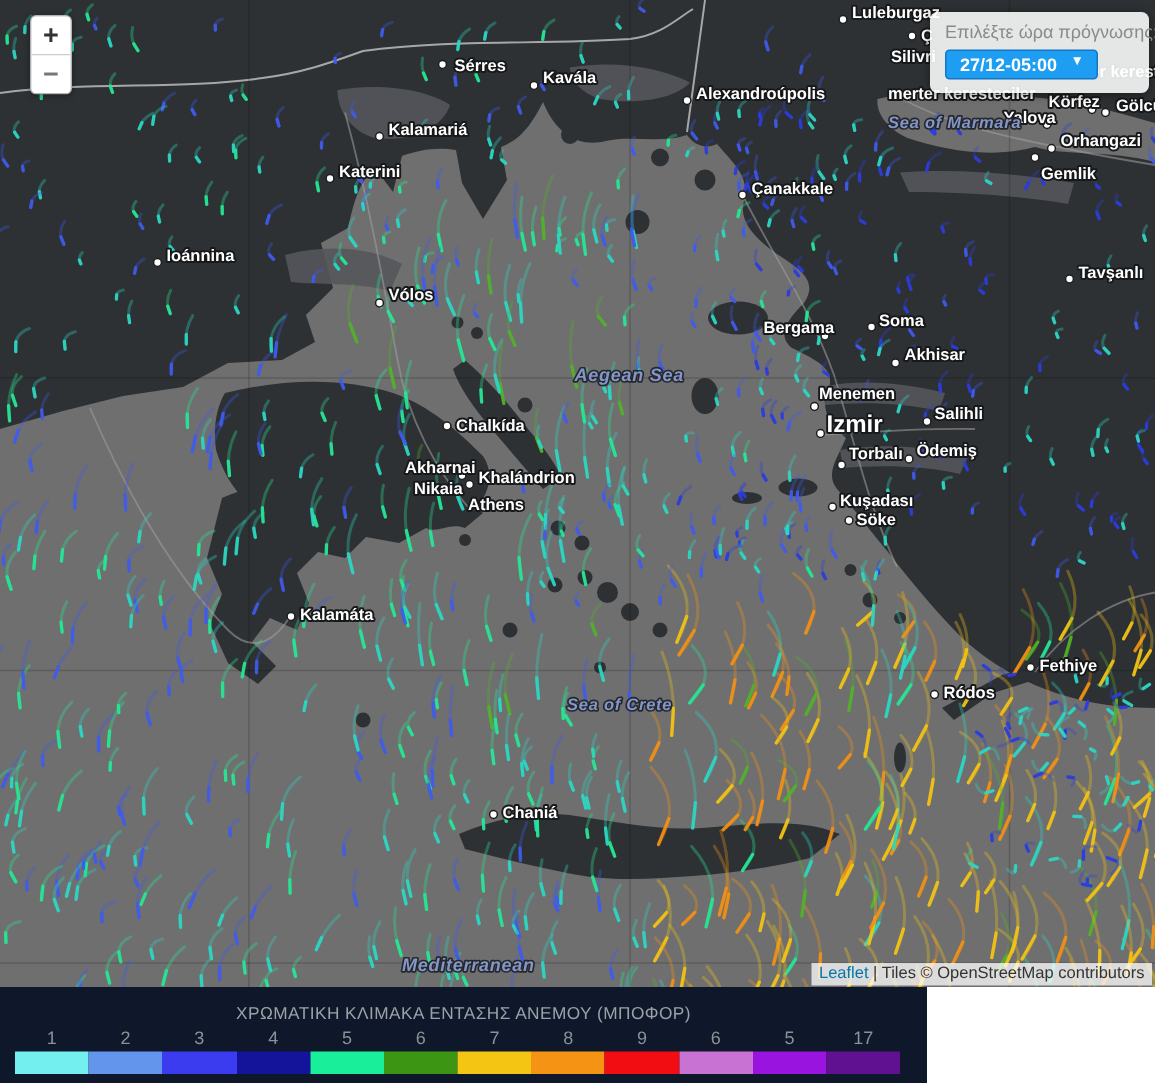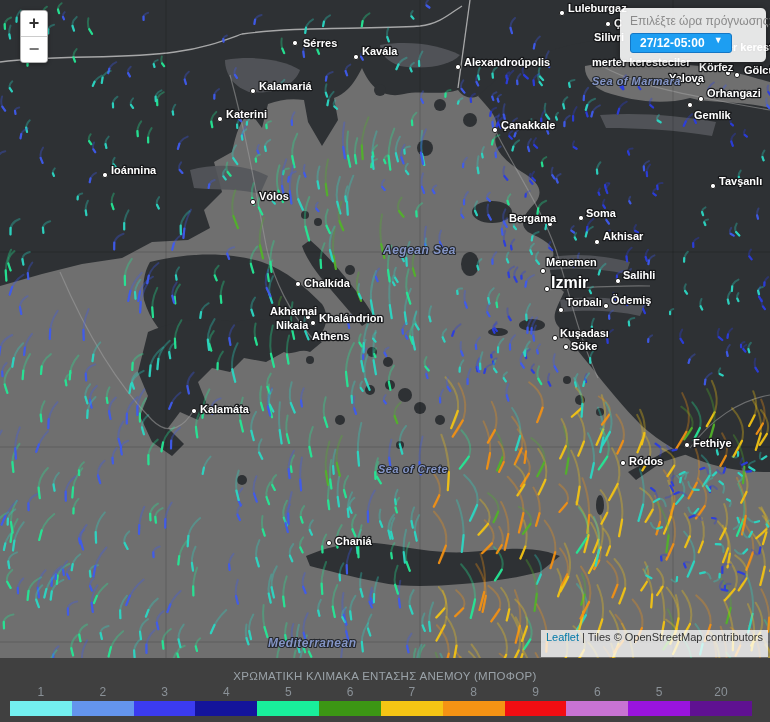--- a/index.html
+++ b/index.html
@@ -34,25 +34,25 @@
                   background:rgba(255,255,255,0.88);border-radius:5px;
                   box-shadow:0 1px 6px rgba(0,0,0,0.45);padding:6px 10px 9px;}
   .fp-title{font-size:12px;color:#8a8a8a;white-space:nowrap;}
   .fp-select{margin-top:5px;display:inline-flex;align-items:flex-start;gap:9px;
              background:#1d9ef2;border:1px solid #1476c4;border-radius:3px;
              color:#fff;font-weight:bold;font-size:12px;padding:2px 8px 2px 9px;cursor:pointer;}
   .fp-arrow{font-size:9px;line-height:1;}
 
   
   .attribution{position:absolute;right:2px;bottom:1px;background:rgba(255,255,255,0.75);
-               font-size:11px;color:#333;padding:1px 5px 14px;white-space:nowrap;}
+               font-size:11px;color:#333;padding:1px 5px 2px;white-space:nowrap;}
   .attribution a{color:#0078A8;text-decoration:none;cursor:pointer;}
 
   
-  .legend{width:770px;height:64px;background:#404040;}
+  .legend{width:618px;height:64px;background:#0f172a;}
   .legend-title{text-align:center;color:#9aa2a8;font-size:11.5px;letter-spacing:.3px;
                 padding-top:12px;}
   .legend-bar{display:flex;margin:3px 18px 0 10px;}
   .legend-bar .seg{flex:1;display:flex;flex-direction:column;}
   .legend-bar .seg-num{text-align:center;font-size:12px;color:#8a9197;margin-bottom:2px;}
   .legend-bar .seg-color{height:15px;}
 </style>
 </head>
 <body>
 
@@ -2000,19 +2000,19 @@
         </div>
         <div class="seg">
           <div class="seg-num">6</div>
           <div class="seg-color" style="background: rgb(200, 115, 211);"></div>
         </div>
         <div class="seg">
           <div class="seg-num">5</div>
           <div class="seg-color" style="background: rgb(153, 20, 222);"></div>
         </div>
         <div class="seg">
-          <div class="seg-num">20</div>
+          <div class="seg-num">17</div>
           <div class="seg-color" style="background: rgb(95, 17, 145);"></div>
         </div>
       </div>
   </div>
 
 </div>
 
 </body></html>

